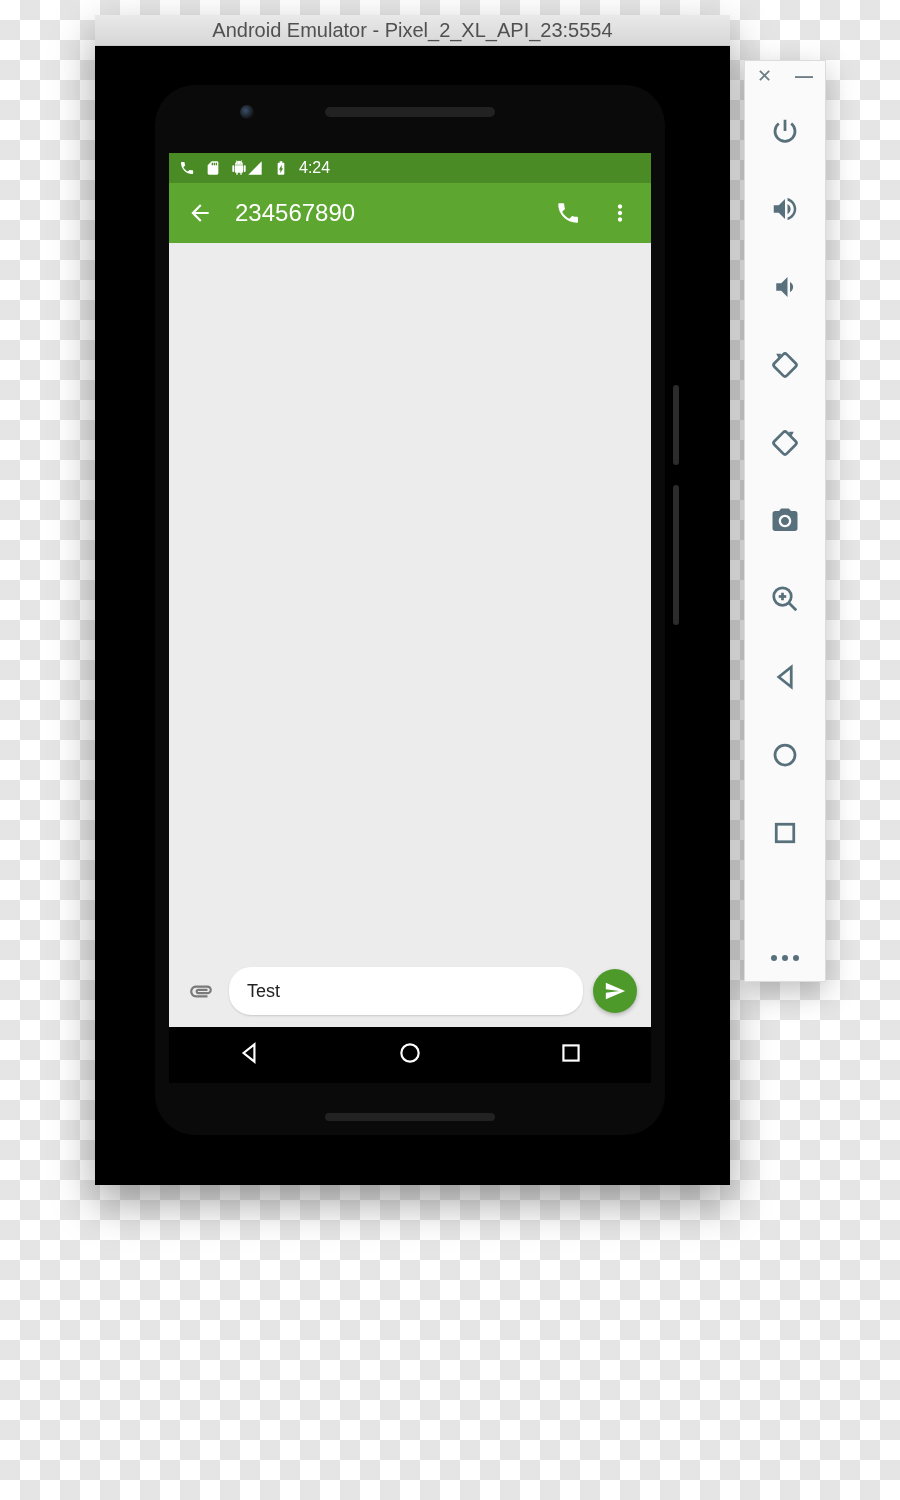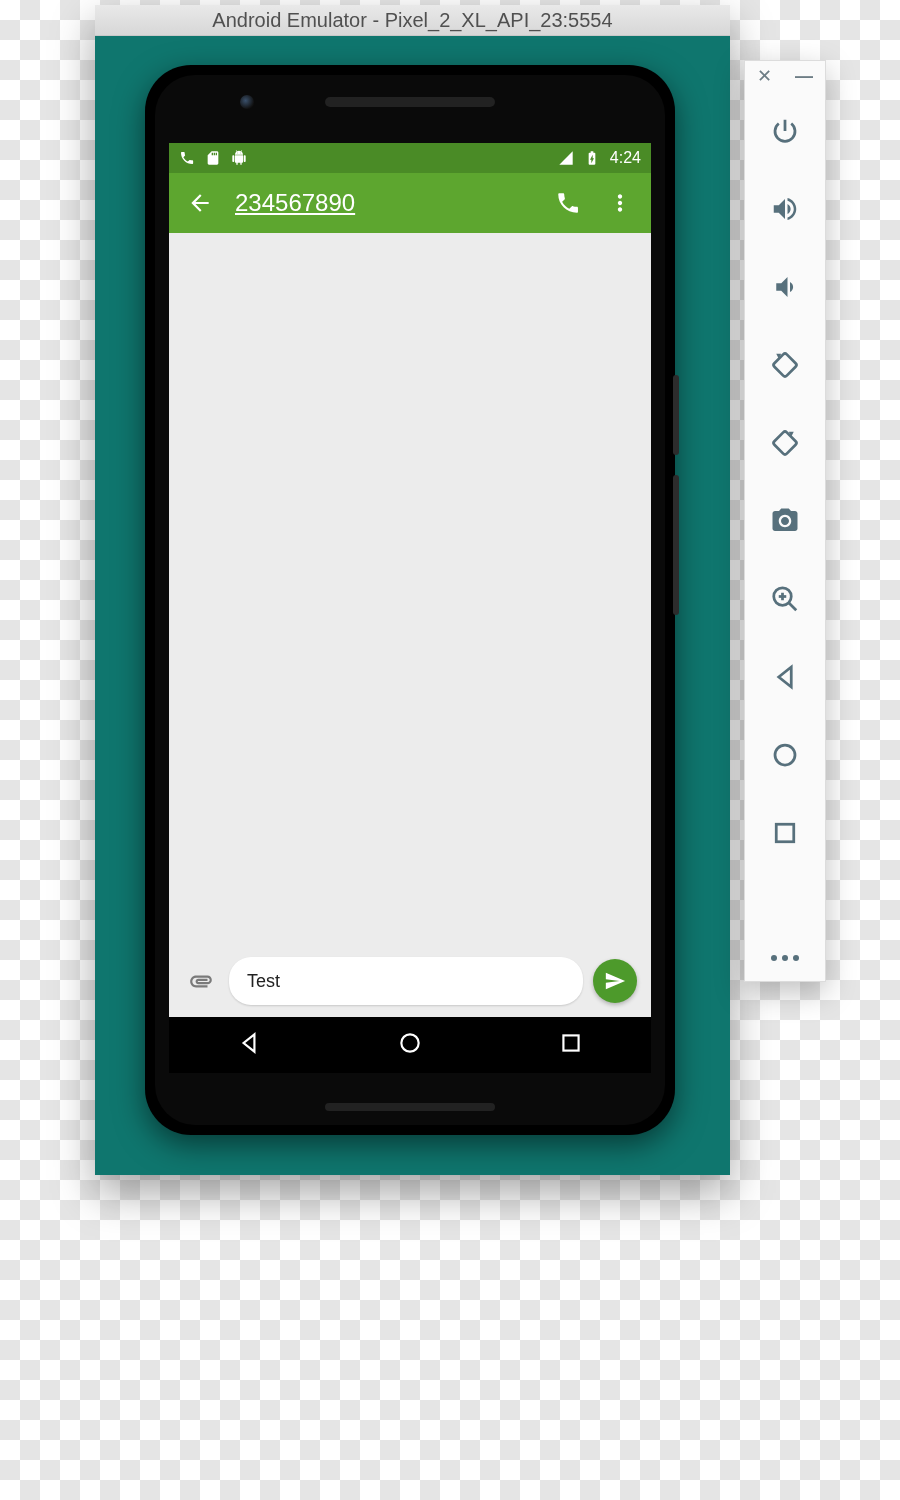--- a/index.html
+++ b/index.html
@@ -22,24 +22,24 @@
       linear-gradient(45deg, transparent 75%, #e5e5e5 75%),
       linear-gradient(-45deg, transparent 75%, #e5e5e5 75%);
     background-size: 40px 40px;
     background-position: 0 0, 0 20px, 20px -20px, -20px 0;
   }
 
   
   .emu-window {
     position: absolute;
     left: 95px;
-    top: 5px;
+    top: 15px;
     width: 635px;
     height: 1170px;
-    background: #0f766e;
+    background: #000000;
     box-shadow: 0 18px 40px rgba(0,0,0,.35);
   }
   .emu-titlebar {
     height: 30px;
     line-height: 30px;
     text-align: center;
     font-size: 20px;
     color: #505050;
     background: linear-gradient(#e9e9e9,#d7d7d7);
     border-bottom: 1px solid #c8c8c8;
@@ -99,36 +99,35 @@
 
   
   .statusbar {
     height: 30px;
     background: #4a8b26;
     color: #fff;
     display: flex;
     align-items: center;
     padding: 0 10px;
     font-size: 15px;
-    justify-content: space-between;
+    justify-content: flex-start;
   }
   .statusbar .left, .statusbar .right { display:flex; align-items:center; gap:10px; }
   .statusbar .right span.time { font-size:16px; }
   .sb-icon { width:16px; height:16px; fill:#fff; }
 
   
   .appbar {
     height: 60px;
     background: #5da62f;
     color:#fff;
     display:flex;
     align-items:center;
     padding:0 14px;
     gap:18px;
-    text-decoration:underline;
   }
   .appbar .title { font-size:24px; font-weight:500; flex:0 0 auto; }
   .appbar .spacer { flex:1; }
   .ab-icon { width:26px; height:26px; fill:#fff; }
   .ab-btn { display:flex; align-items:center; justify-content:center; width:34px; height:34px; }
 
   
   .conversation {
     flex:1;
     background:#ececec;

